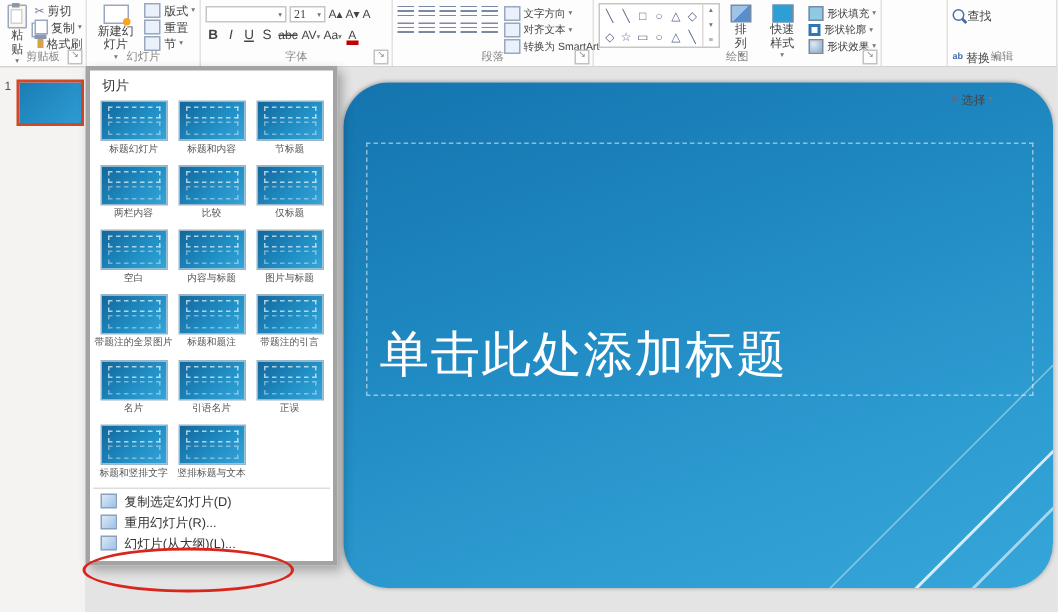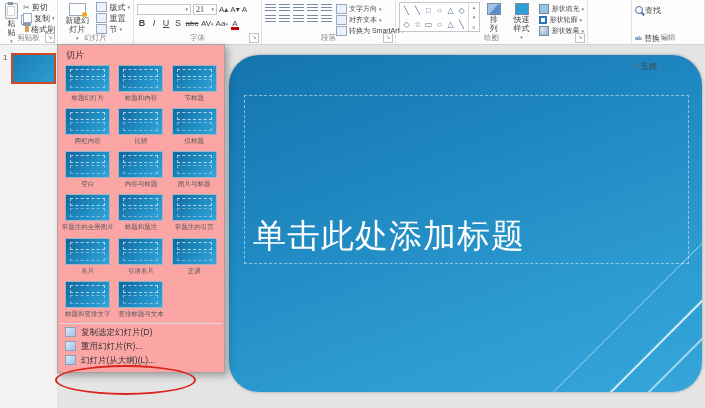--- a/index.html
+++ b/index.html
@@ -81,21 +81,21 @@
     border:1px dashed rgba(255,255,255,.45);cursor:text;}
   .subtitle-text{font-size:15px;color:rgba(255,255,255,.92);padding:5px 8px;letter-spacing:1px;}
   .deco{position:absolute;right:0;bottom:0;width:190px;height:160px;overflow:hidden;pointer-events:none;}
   .dline{position:absolute;width:260px;height:2px;background:rgba(255,255,255,.8);transform:rotate(-45deg);}
   .dline.l1{right:-70px;bottom:30px;}
   .dline.l2{right:-90px;bottom:12px;opacity:.7;}
   .dline.l3{right:-40px;bottom:58px;opacity:.55;height:1px;}
   .dline.l4{right:-110px;bottom:-6px;opacity:.5;height:1px;}
 
   
-  .layout-menu{position:absolute;left:57px;top:44px;width:168px;background:#fca5a5;border:1px solid #a3a3a3;
+  .layout-menu{position:absolute;left:57px;top:44px;width:168px;background:#ffffff;border:3px solid #a3a3a3;
     box-shadow:3px 3px 7px rgba(0,0,0,.3);z-index:10;padding:2px 0 3px 0;box-sizing:border-box;}
   .menu-header{font-size:9px;color:#333;padding:2px 8px 1px 8px;height:11px;}
   .layout-grid{display:grid;grid-template-columns:repeat(3,1fr);padding:0 3px;}
   .layout-item{display:flex;flex-direction:column;align-items:center;padding:4px 0 3px 0;cursor:pointer;}
   .layout-thumb{width:45px;height:27px;background:linear-gradient(135deg,#11679d 0%,#2190c6 60%,#36a4d8 100%);
     border:1px solid #9ab4c8;position:relative;box-sizing:border-box;}
   .layout-thumb::before{content:"";position:absolute;left:4px;right:4px;top:3px;height:6px;border:1px dashed rgba(255,255,255,.65);}
   .layout-thumb::after{content:"";position:absolute;left:4px;right:4px;top:13px;bottom:3px;border:1px dashed rgba(255,255,255,.4);}
   .layout-label{font-size:6.5px;color:#555;margin-top:2px;white-space:nowrap;line-height:1.1;}
   .menu-sep{border-top:1px solid #ddd;margin:3px 2px;}

